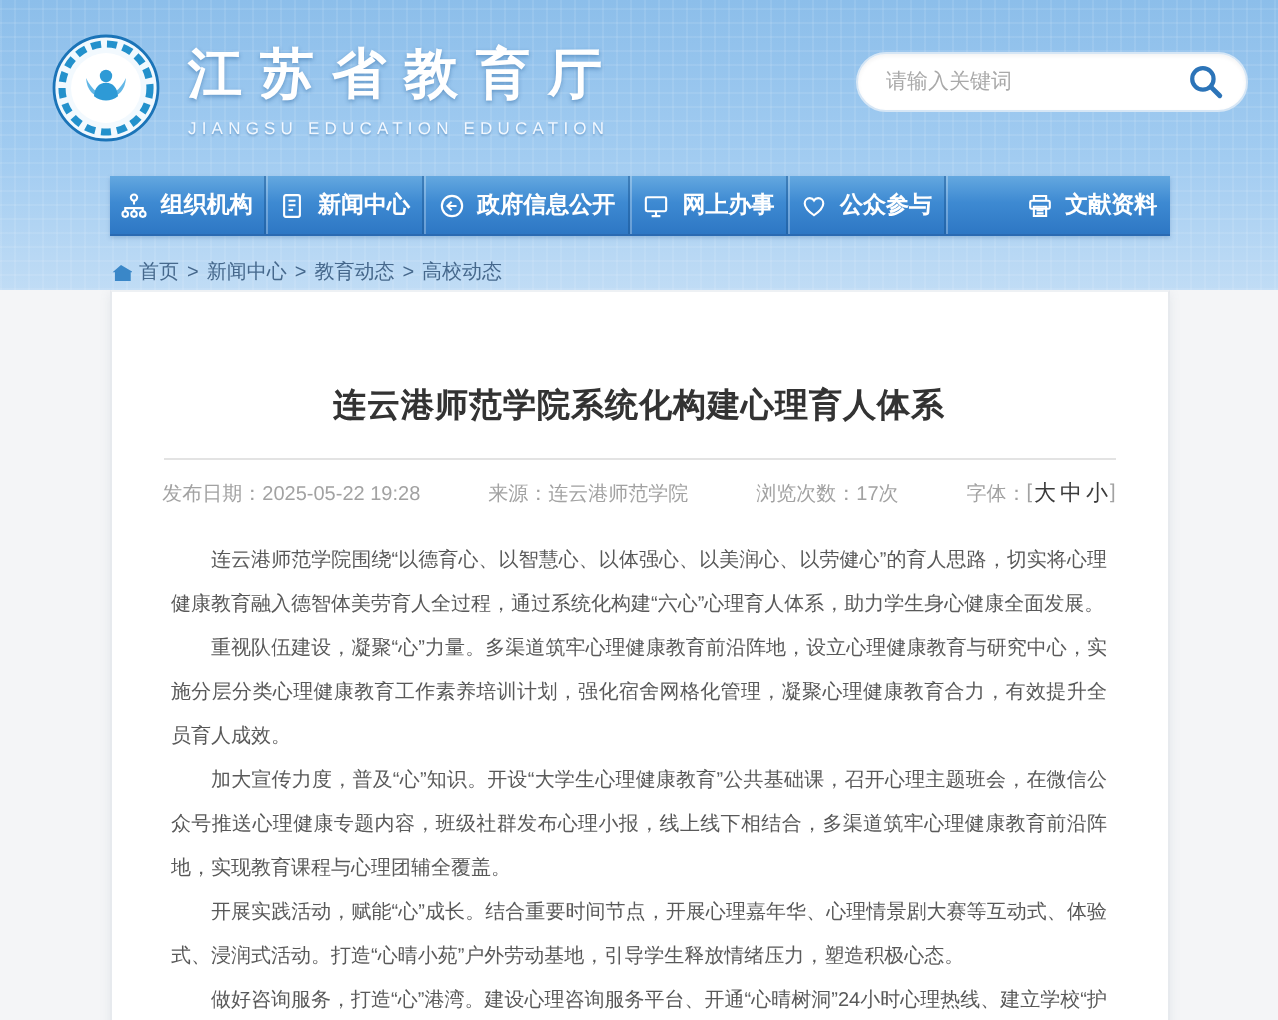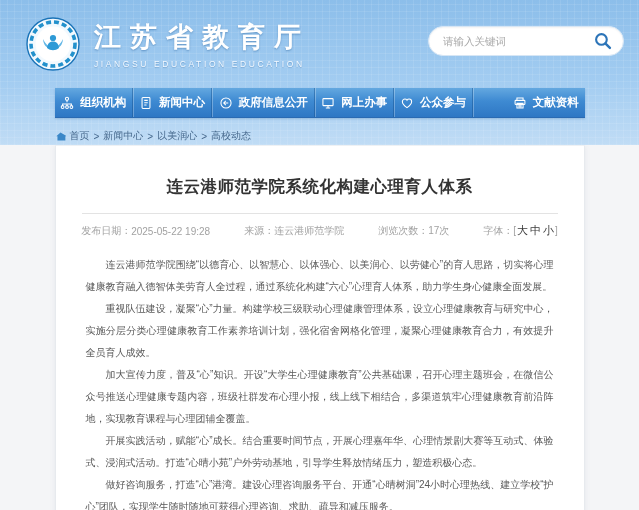--- a/index.html
+++ b/index.html
@@ -75,21 +75,21 @@
   .crumb-sep { color: #5b7robot9c; }
   
   .content-card {
     width: 530px; margin: 0 auto; background: #fff;
     border: 1px solid #e7eaee; border-top-color: #eef1f4;
     min-height: 365px; box-shadow: 0 1px 5px rgba(120,140,160,.12);
     padding: 0 30px 20px;
   }
   .article-title {
     text-align: center; font-size: 16.5px; font-weight: bold; color: #333;
-    padding-top: 30px; letter-spacing: .5px;
+    padding-top: 46px; letter-spacing: .5px;
   }
   .title-divider { border-bottom: 1px solid #e3e3e3; margin: 15px -4px 0; }
   .meta-row {
     display: flex; justify-content: center; align-items: flex-end;
     gap: 34px; font-size: 10px; color: #a2a2a2; padding: 9px 0 12px;
     white-space: nowrap;
   }
   .meta-item { display: inline-flex; align-items: center; }
   .font-sizer { color: #a2a2a2; }
   .font-size-opt { color: #3b3b3b; cursor: pointer; padding: 0 1px; font-size: 11px; }
@@ -180,21 +180,21 @@
 
   <div class="breadcrumb-row">
     <div class="breadcrumb">
       <svg viewBox="0 0 12 12">
         <path d="M6 1.6 1.4 5.6h1.3v4.8h8.6V5.6h1.3z" fill="#3a87c8"></path>
       </svg>
       <span class="crumb">首页</span>
       <span class="crumb-sep">&gt;</span>
       <span class="crumb">新闻中心</span>
       <span class="crumb-sep">&gt;</span>
-      <span class="crumb">以美润心</span>
+      <span class="crumb">教育动态</span>
       <span class="crumb-sep">&gt;</span>
       <span class="crumb">高校动态</span>
     </div>
   </div>
 </div>
 
 <main class="content-card">
   <h1 class="article-title">连云港师范学院系统化构建心理育人体系</h1>
   <div class="title-divider"></div>
 
@@ -216,19 +216,19 @@
       <span>[</span>
       <span class="font-size-opt">大</span>
       <span class="font-size-opt">中</span>
       <span class="font-size-opt">小</span>
       <span>]</span>
     </span>
   </div>
 
   <div class="article-body">
     <p>连云港师范学院围绕“以德育心、以智慧心、以体强心、以美润心、以劳健心”的育人思路，切实将心理健康教育融入德智体美劳育人全过程，通过系统化构建“六心”心理育人体系，助力学生身心健康全面发展。</p>
-    <p>重视队伍建设，凝聚“心”力量。构建学校三级联动心理健康管理体系，设立心理健康教育与研究中心，实施分层分类心理健康教育工作素养培训计划，强化宿舍网格化管理，凝聚心理健康教育合力，有效提升全员育人成效。</p>
+    <p>重视队伍建设，凝聚“心”力量。多渠道筑牢心理健康教育前沿阵地，设立心理健康教育与研究中心，实施分层分类心理健康教育工作素养培训计划，强化宿舍网格化管理，凝聚心理健康教育合力，有效提升全员育人成效。</p>
     <p>加大宣传力度，普及“心”知识。开设“大学生心理健康教育”公共基础课，召开心理主题班会，在微信公众号推送心理健康专题内容，班级社群发布心理小报，线上线下相结合，多渠道筑牢心理健康教育前沿阵地，实现教育课程与心理团辅全覆盖。</p>
     <p>开展实践活动，赋能“心”成长。结合重要时间节点，开展心理嘉年华、心理情景剧大赛等互动式、体验式、浸润式活动。打造“心晴小苑”户外劳动基地，引导学生释放情绪压力，塑造积极心态。</p>
     <p>做好咨询服务，打造“心”港湾。建设心理咨询服务平台、开通“心晴树洞”24小时心理热线、建立学校“护心”团队，实现学生随时随地可获得心理咨询、求助、疏导和减压服务。</p>
 
   </div>
 </main>
 
 </body></html>

